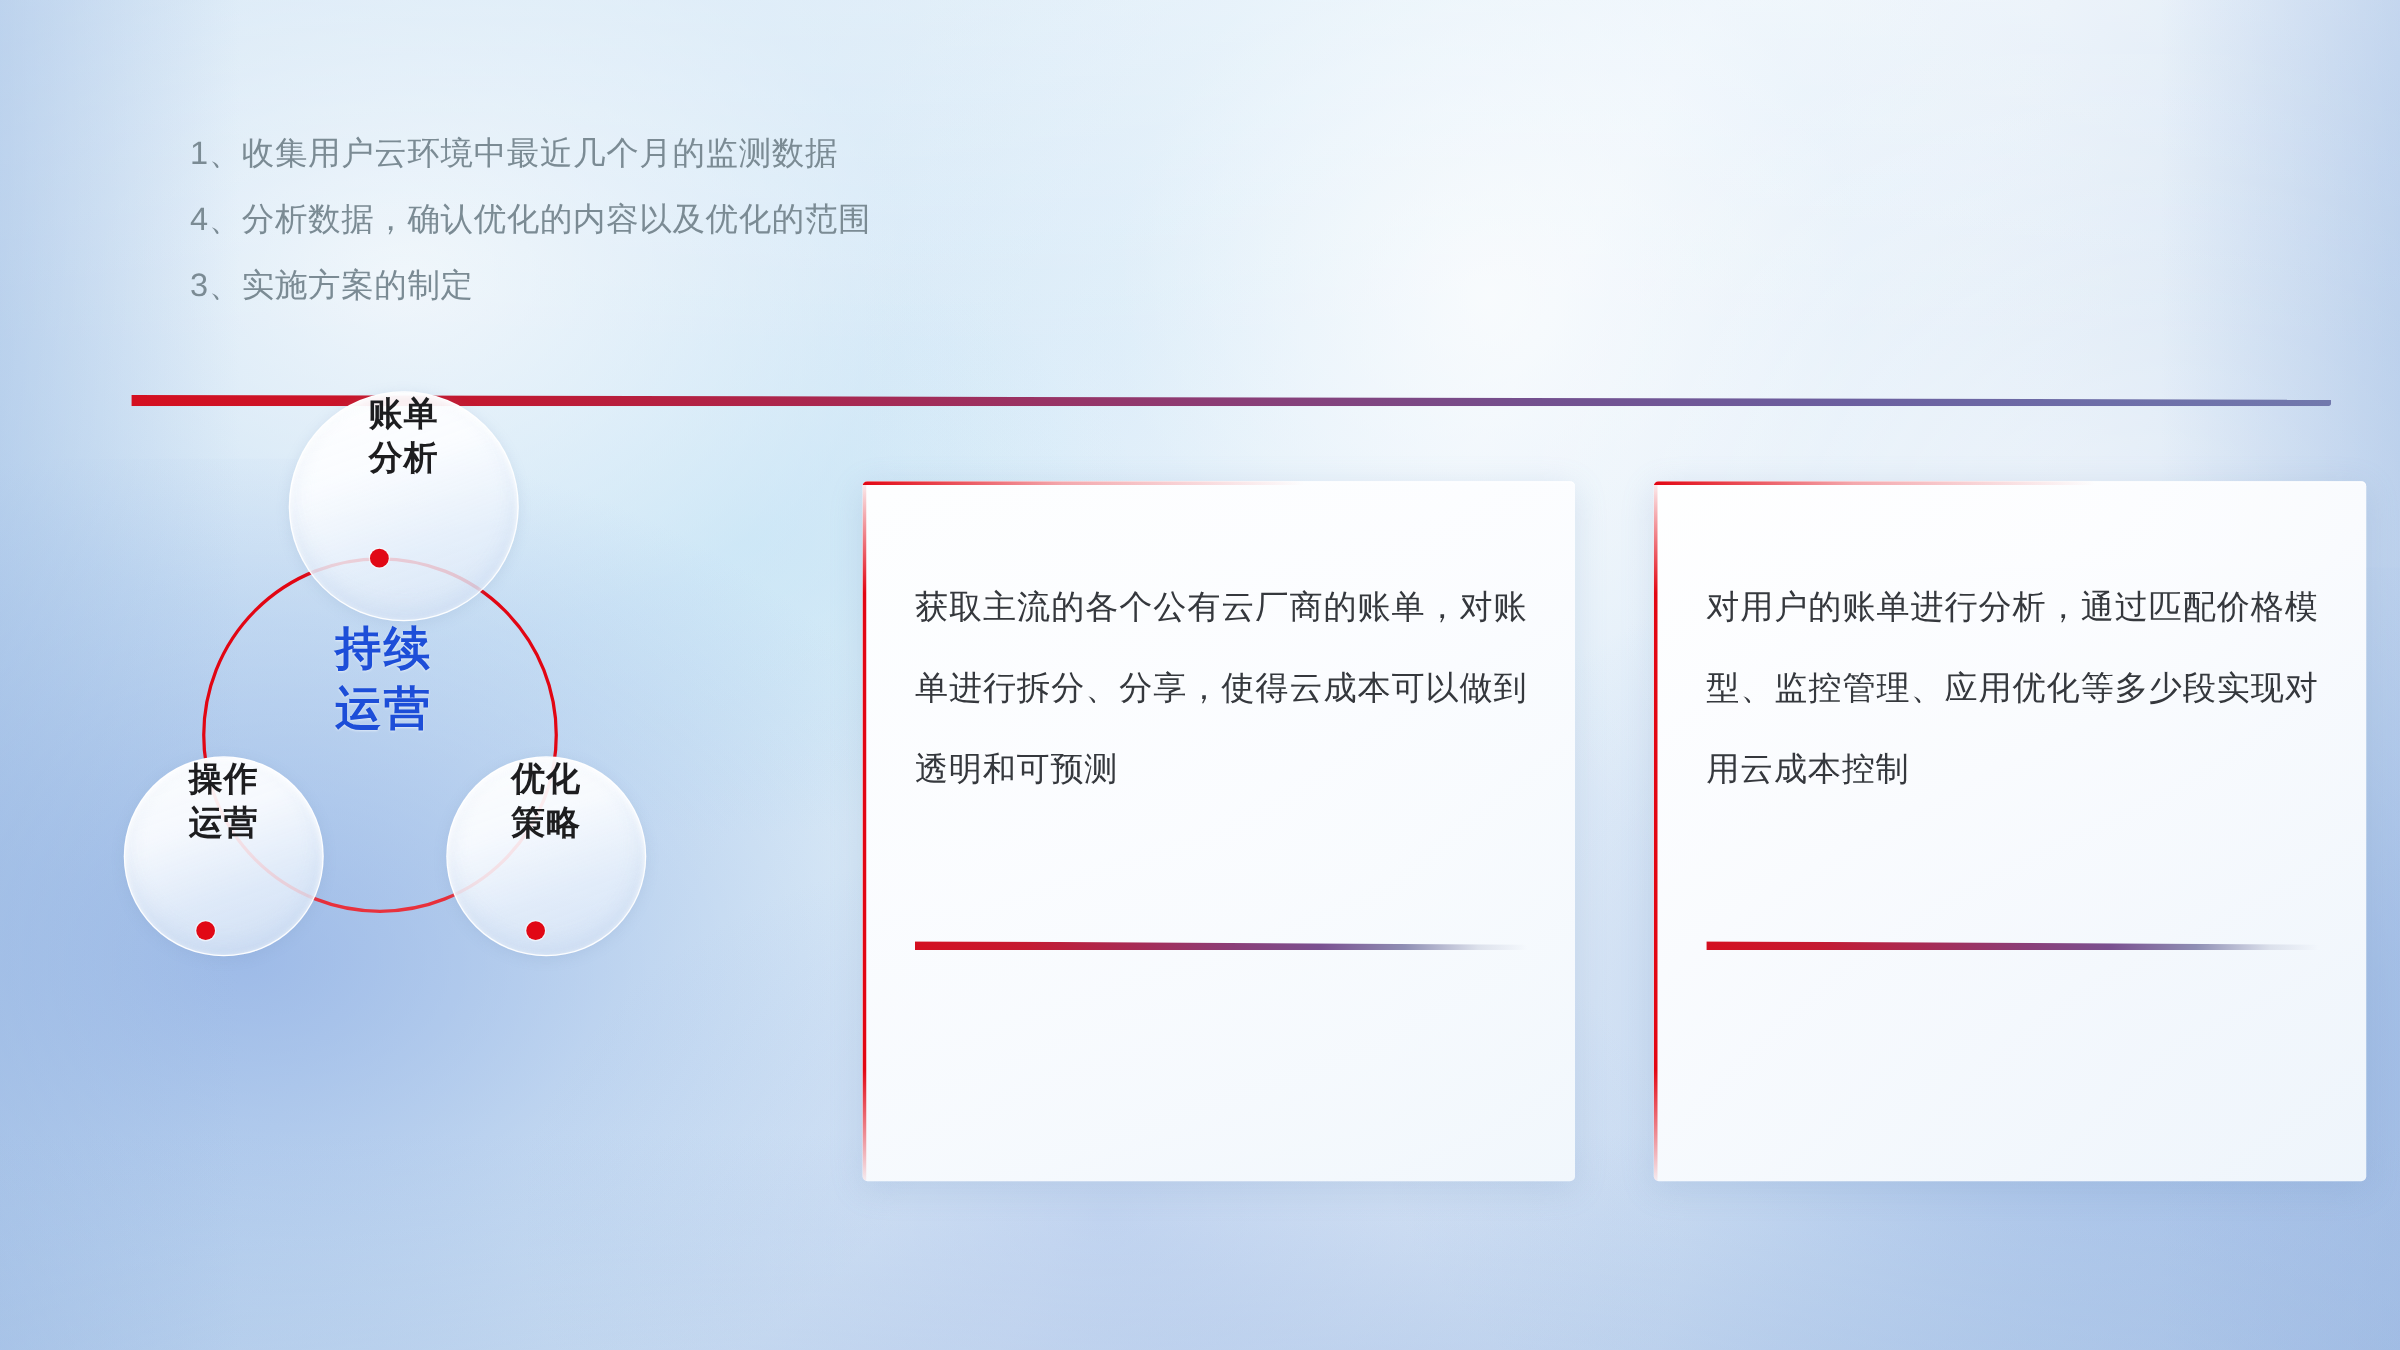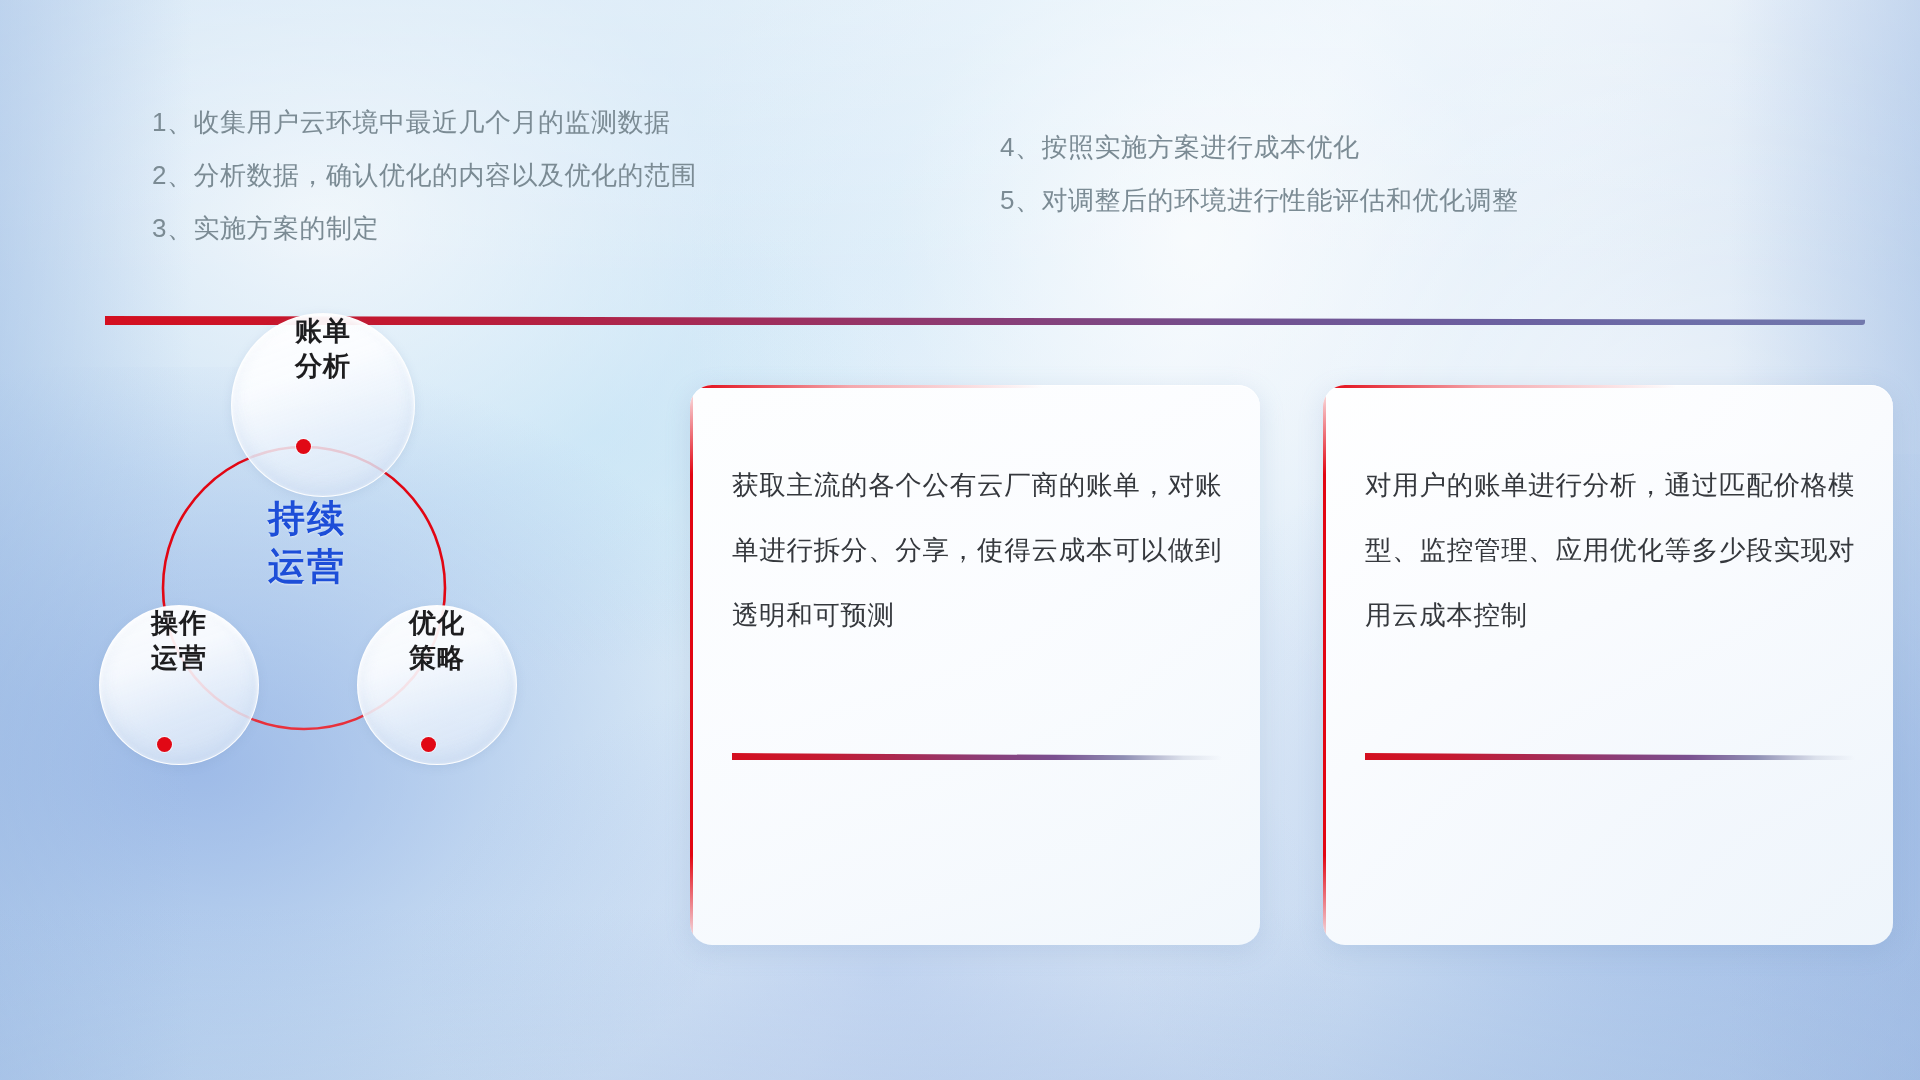--- a/index.html
+++ b/index.html
@@ -130,21 +130,21 @@
   #center-label{
     position:absolute; left:132px; top:200px; width:180px;
     text-align:center; color:#1d4ed8; font-weight:800;
     font-size:37px; line-height:1.30; letter-spacing:2px;
     text-shadow:0 1px 2px rgba(255,255,255,.55);
   }
 
   
   .card{
     position:absolute; top:385px; width:570px; height:560px;
-    border-radius:22px;
+    border-radius:4px;
     background:linear-gradient(150deg, rgba(255,255,255,.96) 0%, rgba(252,253,255,.95) 40%, rgba(248,251,254,.94) 70%, rgba(244,249,253,.93) 100%);
     box-shadow:0 6px 26px rgba(110,145,190,.20), inset 0 1px 0 rgba(255,255,255,.95);
     overflow:hidden;
   }
   #card-1{ left:690px; }
   #card-2{ left:1305px;margin-left:18px; }
   .card .leftrail{
     position:absolute; left:0; top:0; width:3px; height:100%;
     background:linear-gradient(to bottom, rgba(226,6,19,.05) 0%, #e20613 16%, #e20613 84%, rgba(226,6,19,.05) 100%);
     border-radius:3px;
@@ -190,28 +190,24 @@
   <div class="bg-white-top"></div>
   <div class="bg-edge-l"></div>
   <div class="bg-edge-r"></div>
   <div class="bg-edge-b"></div>
 </div>
 
 <div id="stage">
 
   <div class="steps" id="steps-left">
     <div class="line">1、收集用户云环境中最近几个月的监测数据</div>
-    <div class="line">2、分析数据，确认优化的内容以及优化的范围</div>
+    <div class="line">4、分析数据，确认优化的内容以及优化的范围</div>
     <div class="line">3、实施方案的制定</div>
   </div>
 
-  <div class="steps" id="steps-right">
-    <div class="line">4、按照实施方案进行成本优化</div>
-    <div class="line">5、对调整后的环境进行性能评估和优化调整</div>
-  </div>
 
   <div id="top-divider">
     <div class="bar"></div>
   </div>
 
   <div id="diagram">
 
     <div id="ring">
       <svg viewBox="0 0 286 286" aria-hidden="true">
         <defs>

